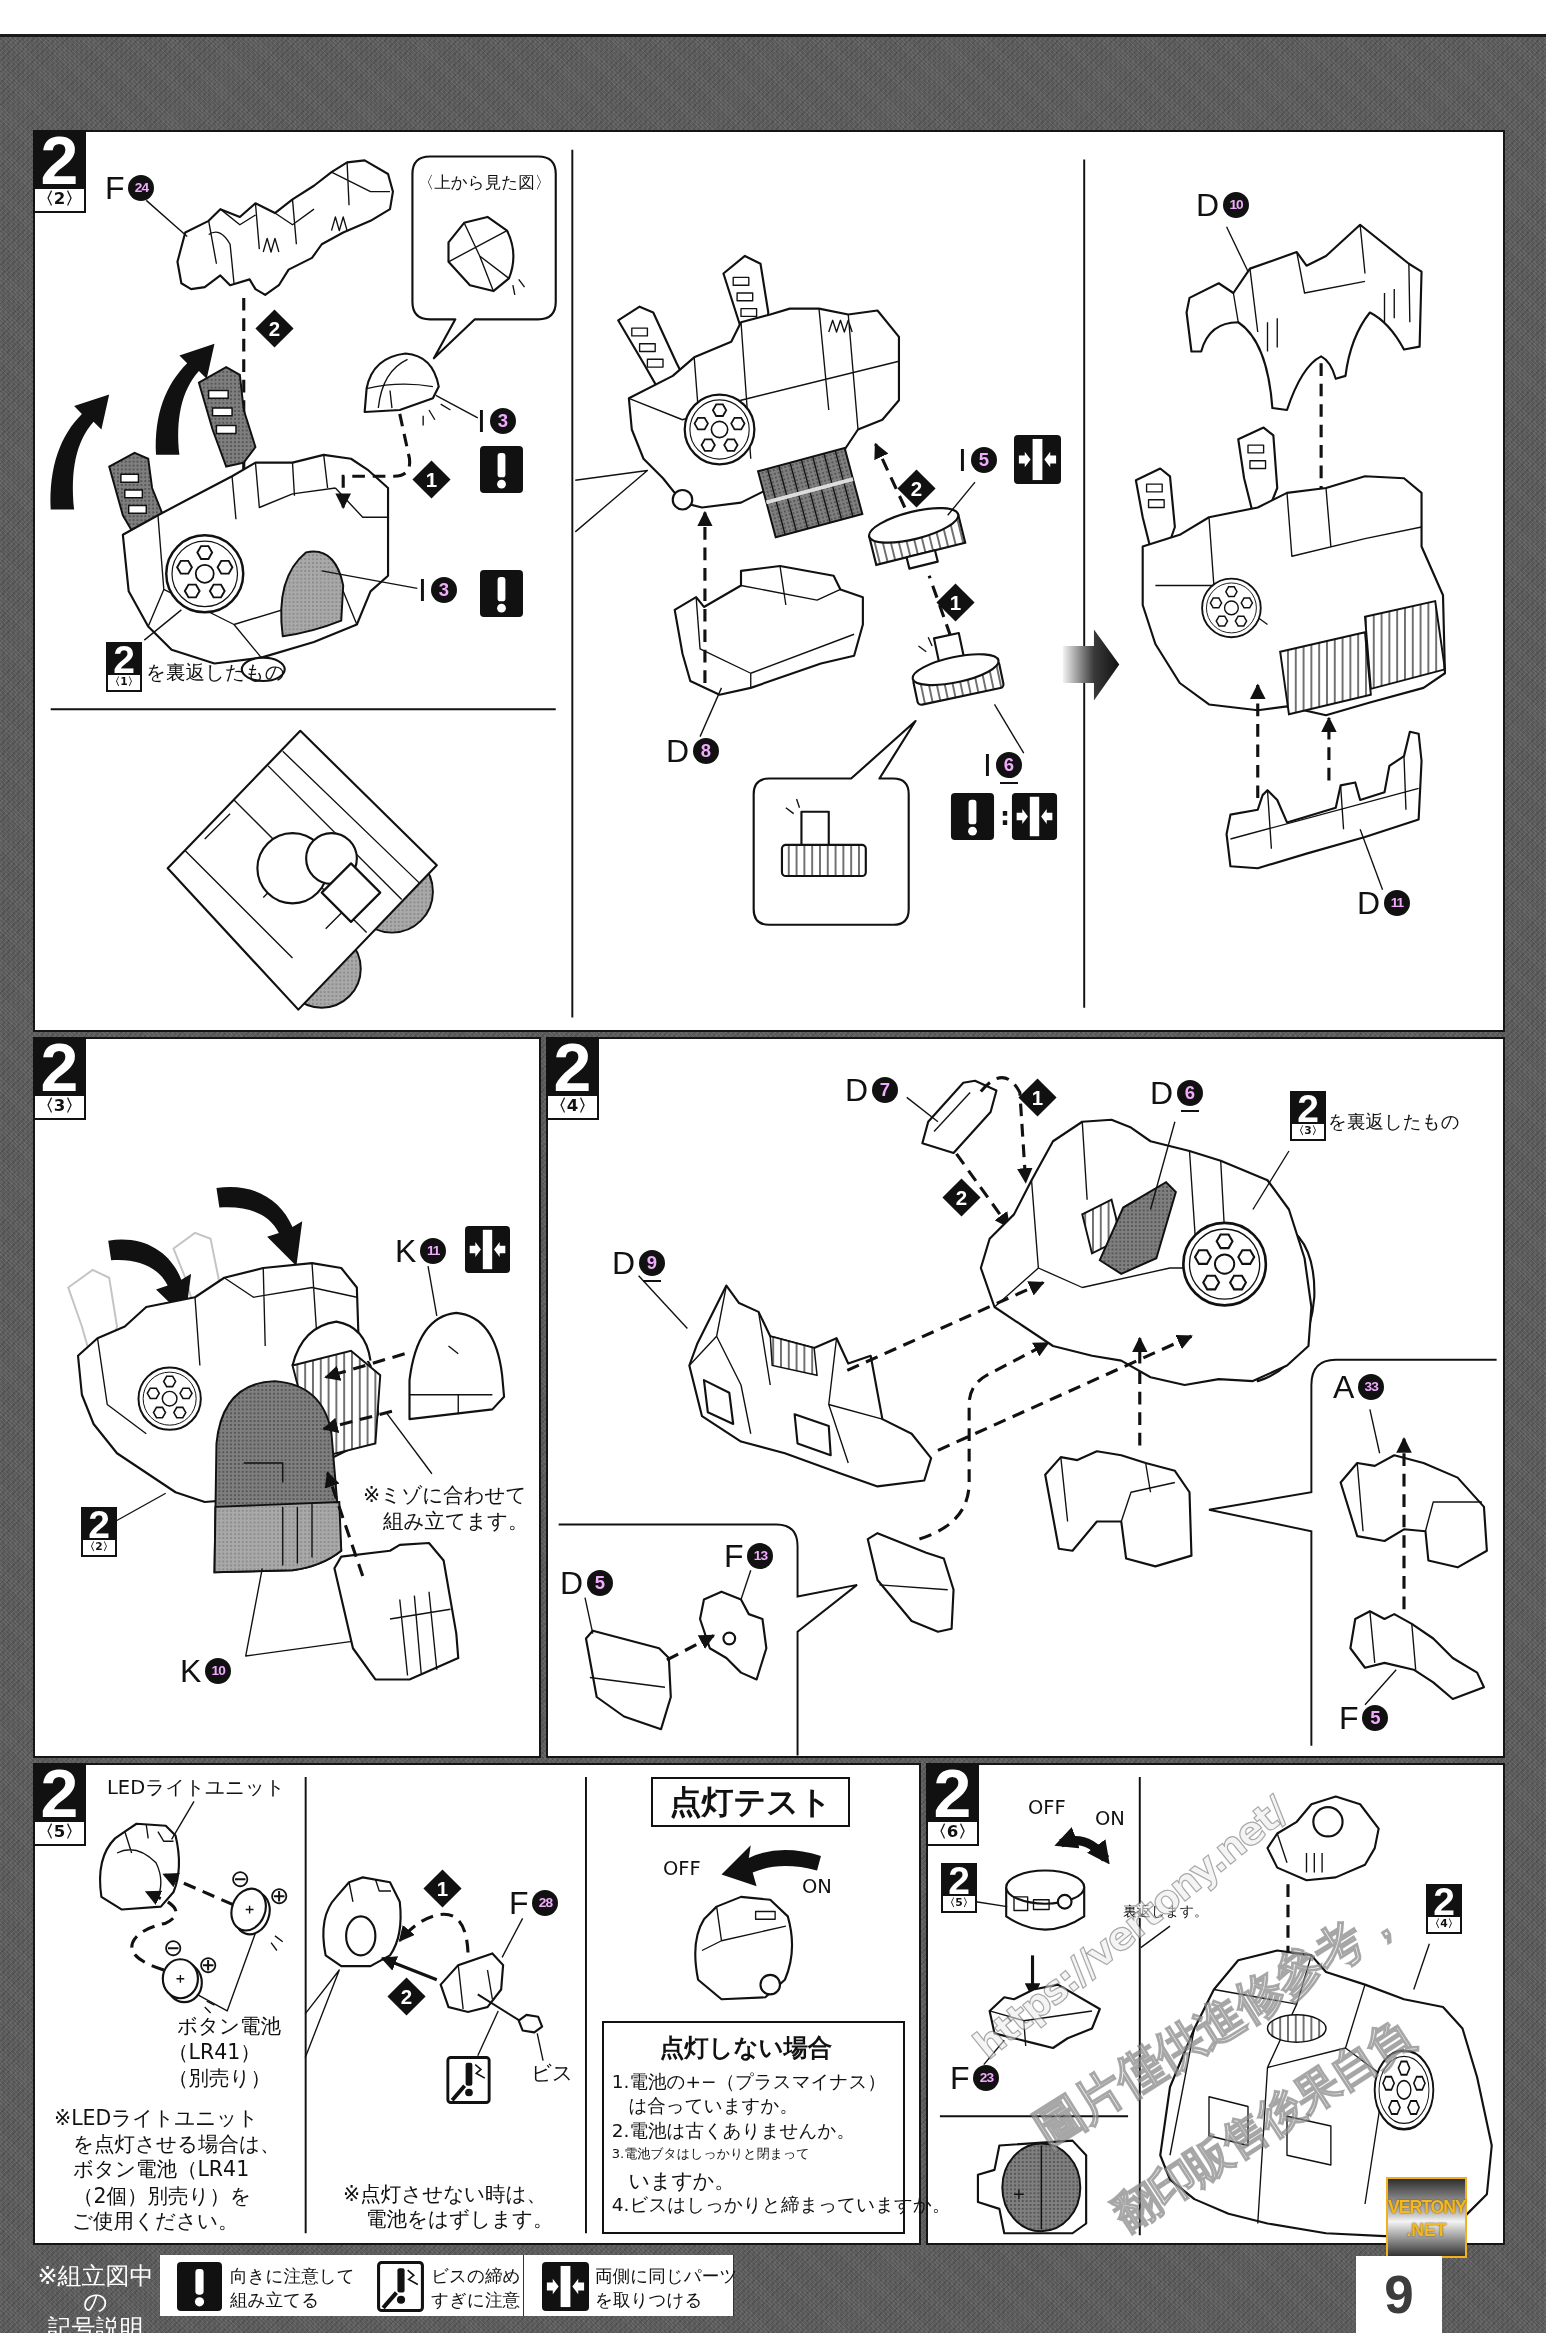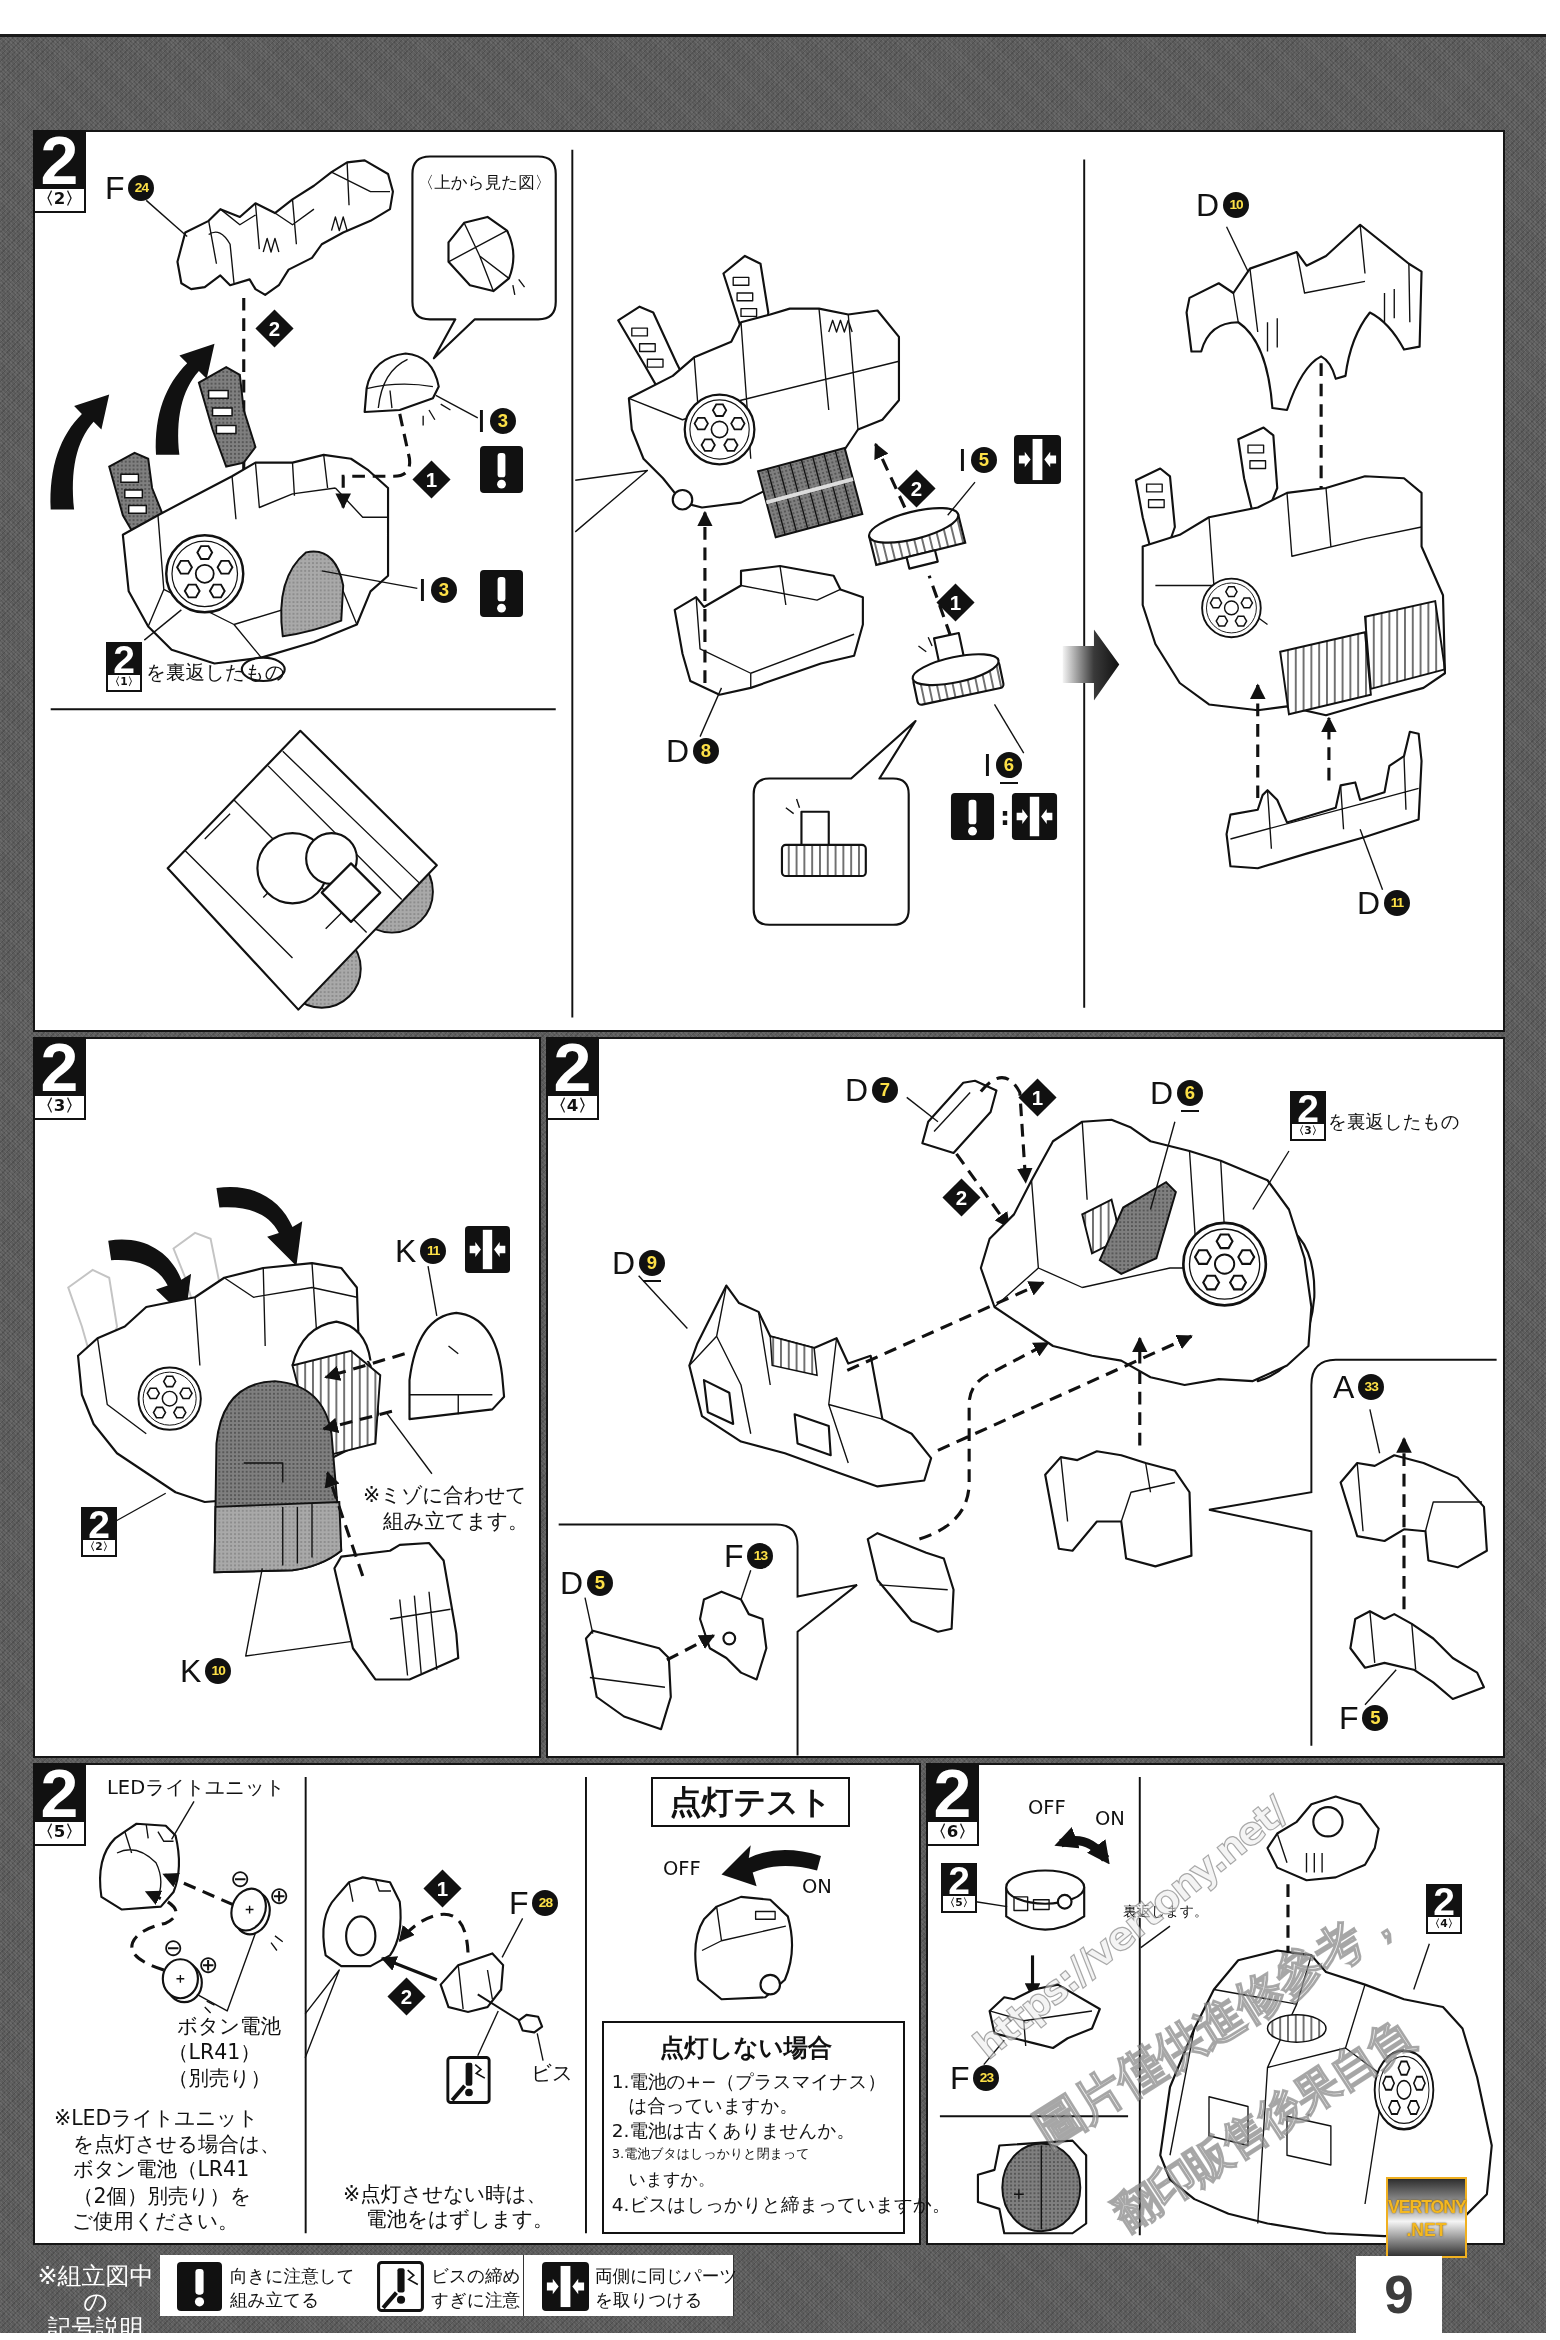--- a/index.html
+++ b/index.html
@@ -19,21 +19,21 @@
   .d { fill:none; stroke:#111; stroke-width:3.2; stroke-dasharray:13 8; }
   .s { fill:none; stroke:#111; stroke-width:3.2; }
   .sep { stroke:#111; stroke-width:2; }
   .ghost { fill:#fff; stroke:#c4c4c4; stroke-width:2; }
   .k { fill:#111; }
 
   .t { position:absolute; white-space:nowrap; line-height:1; color:#111; font-family:"DejaVu Sans", sans-serif; }
   .plabel { position:absolute; display:flex; align-items:center; gap:3.9px; line-height:1;
             font-family:"Liberation Sans", sans-serif; font-size:32px; color:#111; white-space:nowrap; }
   .cn { position:relative; display:inline-flex; align-items:center; justify-content:center; width:26px; height:26px;
-        border-radius:50%; background:#111; color:#fde047; font-family:"Liberation Sans", sans-serif;
+        border-radius:50%; background:#111; color:#f0abfc; font-family:"Liberation Sans", sans-serif;
         font-weight:bold; font-size:18.5px; }
   .cn.two { font-size:13.7px; letter-spacing:-1px; }
   .cn.ul::after { content:""; position:absolute; left:3.9px; right:3.9px; bottom:-5.9px; height:2px; background:#111; }
 
   .badge { position:absolute; width:53px; font-family:"Liberation Sans", sans-serif; font-weight:bold; }
   .badge .bm { background:#111; color:#fff; height:57px; font-size:68px; line-height:60px; text-align:center; }
   .badge .bs { background:#fff; border:2.9px solid #111; height:26px; box-sizing:border-box; font-size:16.6px;
                line-height:20.5px; text-align:center; color:#111; font-family:"DejaVu Sans", sans-serif; }
   .badge.mini { width:36px; }
   .badge.mini .bm { height:31px; font-size:39px; line-height:35px; }
@@ -605,21 +605,21 @@
 
 <div class="boxed t bold" style="left:651px;top:1777px;width:199px;height:50px;font-size:32px;line-height:46px;text-align:center">点灯テスト</div>
 <div class="t" style="left:663px;top:1859px;font-size:19.5px">OFF</div>
 <div class="t" style="left:802px;top:1877px;font-size:19.5px">ON</div>
 <div class="boxed" style="left:602px;top:2021px;width:303px;height:213px">
   <div class="t bold" style="left:0;top:12.7px;width:284px;text-align:center;font-size:24.4px">点灯しない場合</div>
   <div class="t" style="left:7.8px;top:50px;font-size:18.5px">1.電池の+−（プラスマイナス）</div>
   <div class="t" style="left:24.4px;top:74px;font-size:18.5px">は合っていますか。</div>
   <div class="t" style="left:7.8px;top:99px;font-size:18.5px">2.電池は古くありませんか。</div>
   <div class="t" style="left:7.8px;top:124px;font-size:13px">3.電池ブタはしっかりと閉まって</div>
-  <div class="t" style="left:24.4px;top:148px;font-size:17px">いますか。</div>
+  <div class="t" style="left:24.4px;top:148px;font-size:21px">いますか。</div>
   <div class="t" style="left:7.8px;top:173px;font-size:18.5px">4.ビスはしっかりと締まっていますか。</div>
 </div>
 
 <div class="badge" style="left:926px;top:1763px">
   <div class="bm">2</div>
   <div class="bs">〈6〉</div>
 </div>
 <div class="t" style="left:1028px;top:1798px;font-size:19.5px">OFF</div>
 <div class="t" style="left:1095px;top:1809px;font-size:19.5px">ON</div>
 <div class="badge mini" style="left:941px;top:1863px">

